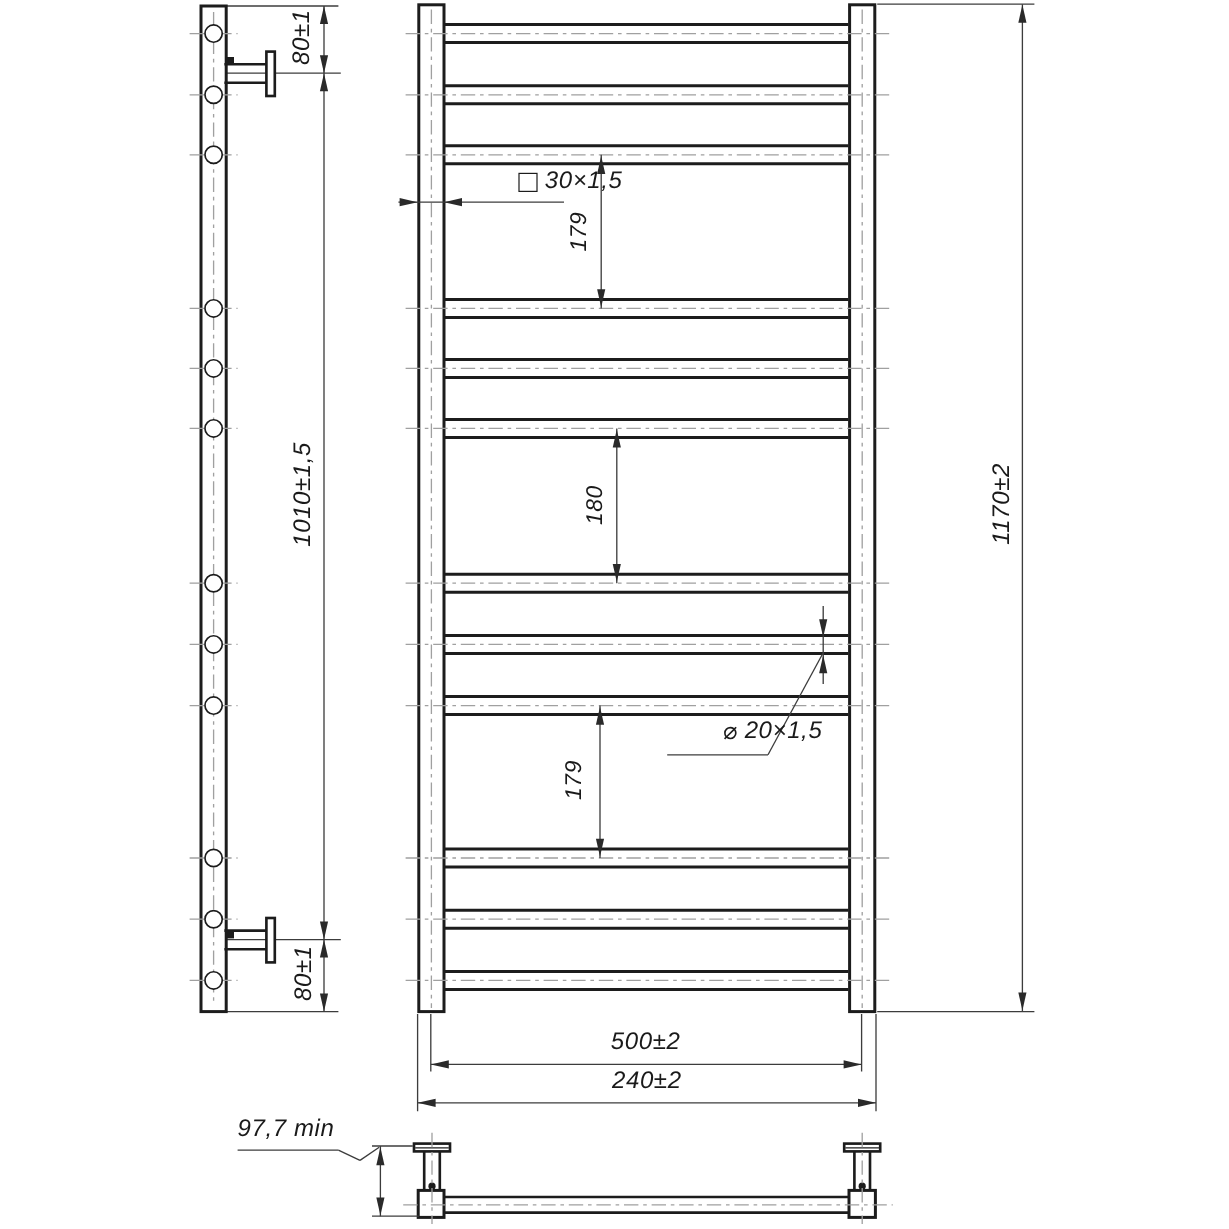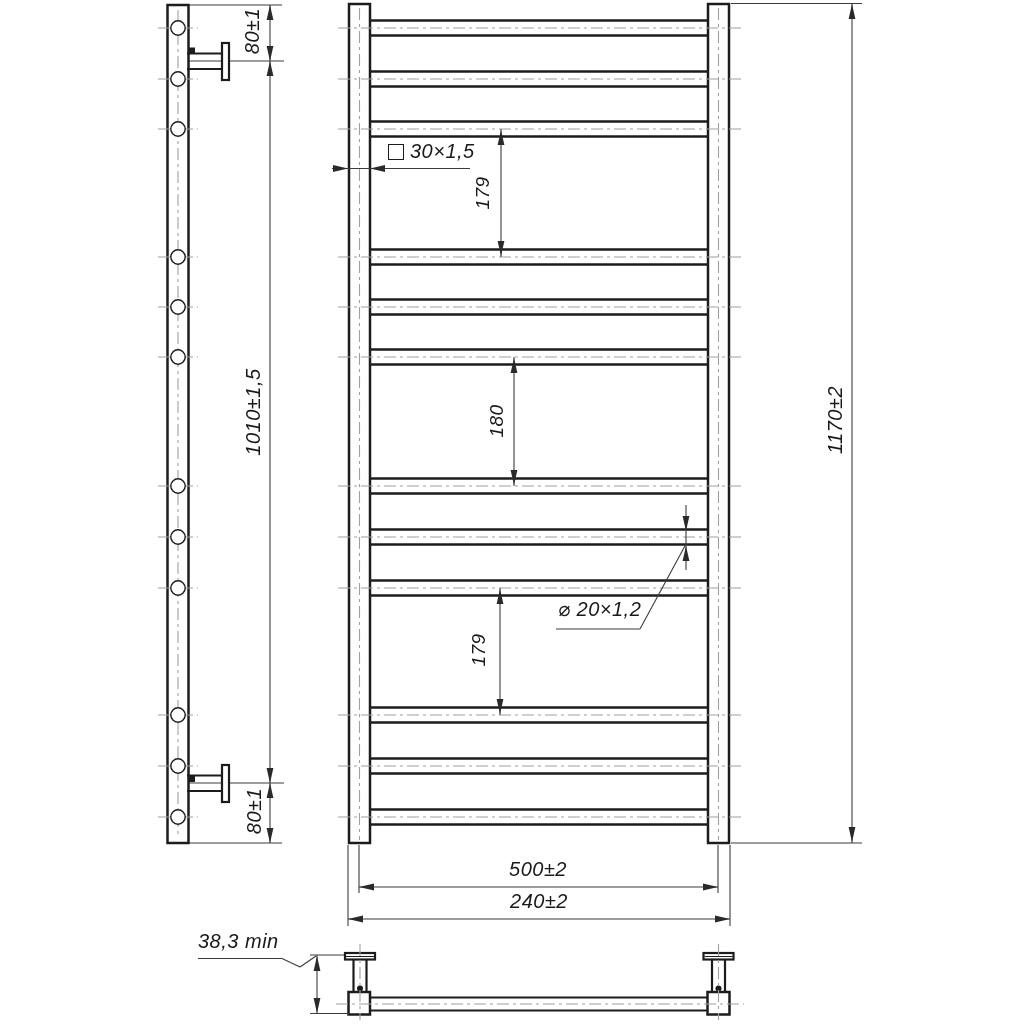--- a/index.html
+++ b/index.html
@@ -4,21 +4,21 @@
 <style>
   html,body{margin:0;padding:0;background:#ffffff;}
   .sheet{position:relative;width:1024px;height:1024px;background:#ffffff;overflow:hidden;
          font-family:"Liberation Sans","DejaVu Sans",sans-serif;}
   #art{position:absolute;left:0;top:0;}
   .t{position:absolute;font-style:italic;font-size:20px;color:#1a1a1a;white-space:nowrap;
      letter-spacing:0.5px;}
   .s19{font-size:19px;}
   .c{transform:translate(-50%,-50%);}
   .r{transform:translate(-50%,-50%) rotate(-90deg);}
-  .callout{display:flex;align-items:center;gap:6px;}
+  .callout{display:flex;align-items:center;gap:6px;margin-left:44px;}
   .sq{display:inline-block;width:14px;height:14px;border:1.6px solid #1c1c1c;background:#fff;}
   .dia{font-family:"DejaVu Sans",sans-serif;font-style:italic;}
 </style>
 </head>
 <body>
 
 <div class="sheet">
   <svg id="art" width="1024" height="1024" viewBox="0 0 1024 1024">
       <g>
         <line x1="189" y1="5" x2="282" y2="5" stroke="#3c3c3c" stroke-width="1.1" fill="none"></line>
@@ -182,17 +182,17 @@
   <div class="t r" style="left:835px;top:420px">1170±2</div>
   <div class="t c" style="left:538px;top:869px">500±2</div>
   <div class="t c" style="left:539px;top:901px">240±2</div>
 
   <div class="t callout" style="left:388px;top:140px">
     <span class="sq"></span>
     <span>30×1,5</span>
   </div>
   <div class="t callout" style="left:558px;top:597px">
     <span class="dia">⌀</span>
-    <span>20×1,2</span>
+    <span>20×1,5</span>
   </div>
 
-  <div class="t" style="left:198px;top:930px">38,3 min</div>
+  <div class="t" style="left:198px;top:930px">97,7 min</div>
 </div>
 
 </body></html>

